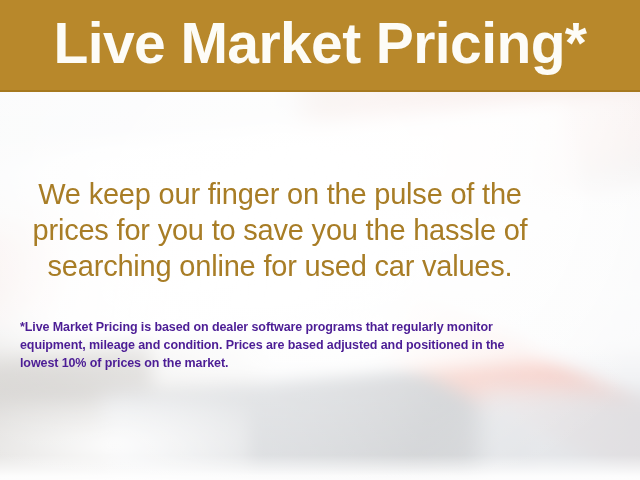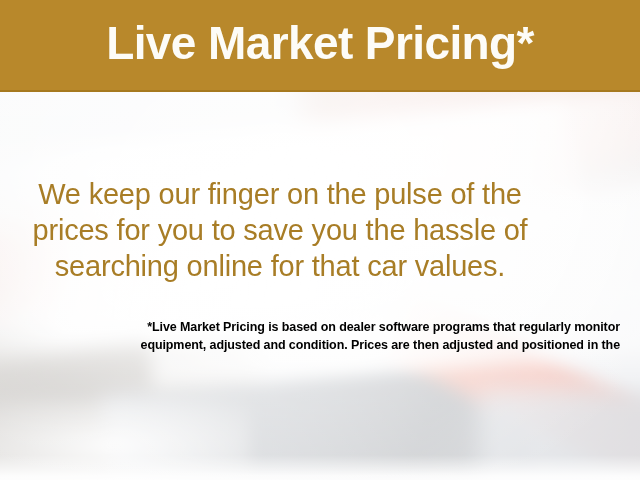--- a/index.html
+++ b/index.html
@@ -141,21 +141,21 @@
     background: #b8882b;
     box-sizing: border-box;
     display: flex;
     align-items: center;
     justify-content: center;
     border-bottom: 2px solid #a6791f;
     z-index: 5;
   }
   .banner-title {
     color: #fdfcf7;
-    font-size: 46px;
+    font-size: 57px;
     font-weight: bold;
     letter-spacing: -0.6px;
     line-height: 1;
     white-space: nowrap;
     margin: 0;
     padding: 0 0 4px 0;
     text-align: right;
   }
 
   
@@ -173,23 +173,23 @@
     letter-spacing: -0.2px;
   }
   .headline-line { display: block; white-space: nowrap; }
 
   
   .fineprint {
     position: absolute;
     left: 20px;
     top: 318px;
     width: 600px;
-    text-align: right;
+    text-align: left;
     z-index: 4;
-    color: #000000;
+    color: #4c1d95;
     font-size: 12.5px;
     line-height: 18px;
     font-weight: bold;
     letter-spacing: -0.1px;
   }
   .fineprint-line { display: block; white-space: nowrap; }
 </style>
 </head>
 <body>
 
@@ -212,21 +212,22 @@
   <div class="bg-veil"></div>
   <div class="bg-veil2"></div>
 
   <div class="banner">
     <div class="banner-title">Live Market Pricing*</div>
   </div>
 
   <div class="headline">
     <span class="headline-line">We keep our finger on the pulse of the</span>
     <span class="headline-line">prices for you to save you the hassle of</span>
-    <span class="headline-line">searching online for that car values.</span>
+    <span class="headline-line">searching online for used car values.</span>
   </div>
 
   <div class="fineprint">
     <span class="fineprint-line">*Live Market Pricing is based on dealer software programs that regularly monitor</span>
-    <span class="fineprint-line">equipment, adjusted and condition. Prices are then adjusted and positioned in the</span>
+    <span class="fineprint-line">equipment, mileage and condition. Prices are based adjusted and positioned in the</span>
+    <span class="fineprint-line">lowest 10% of prices on the market.</span>
   </div>
 
 </div>
 
 </body></html>

